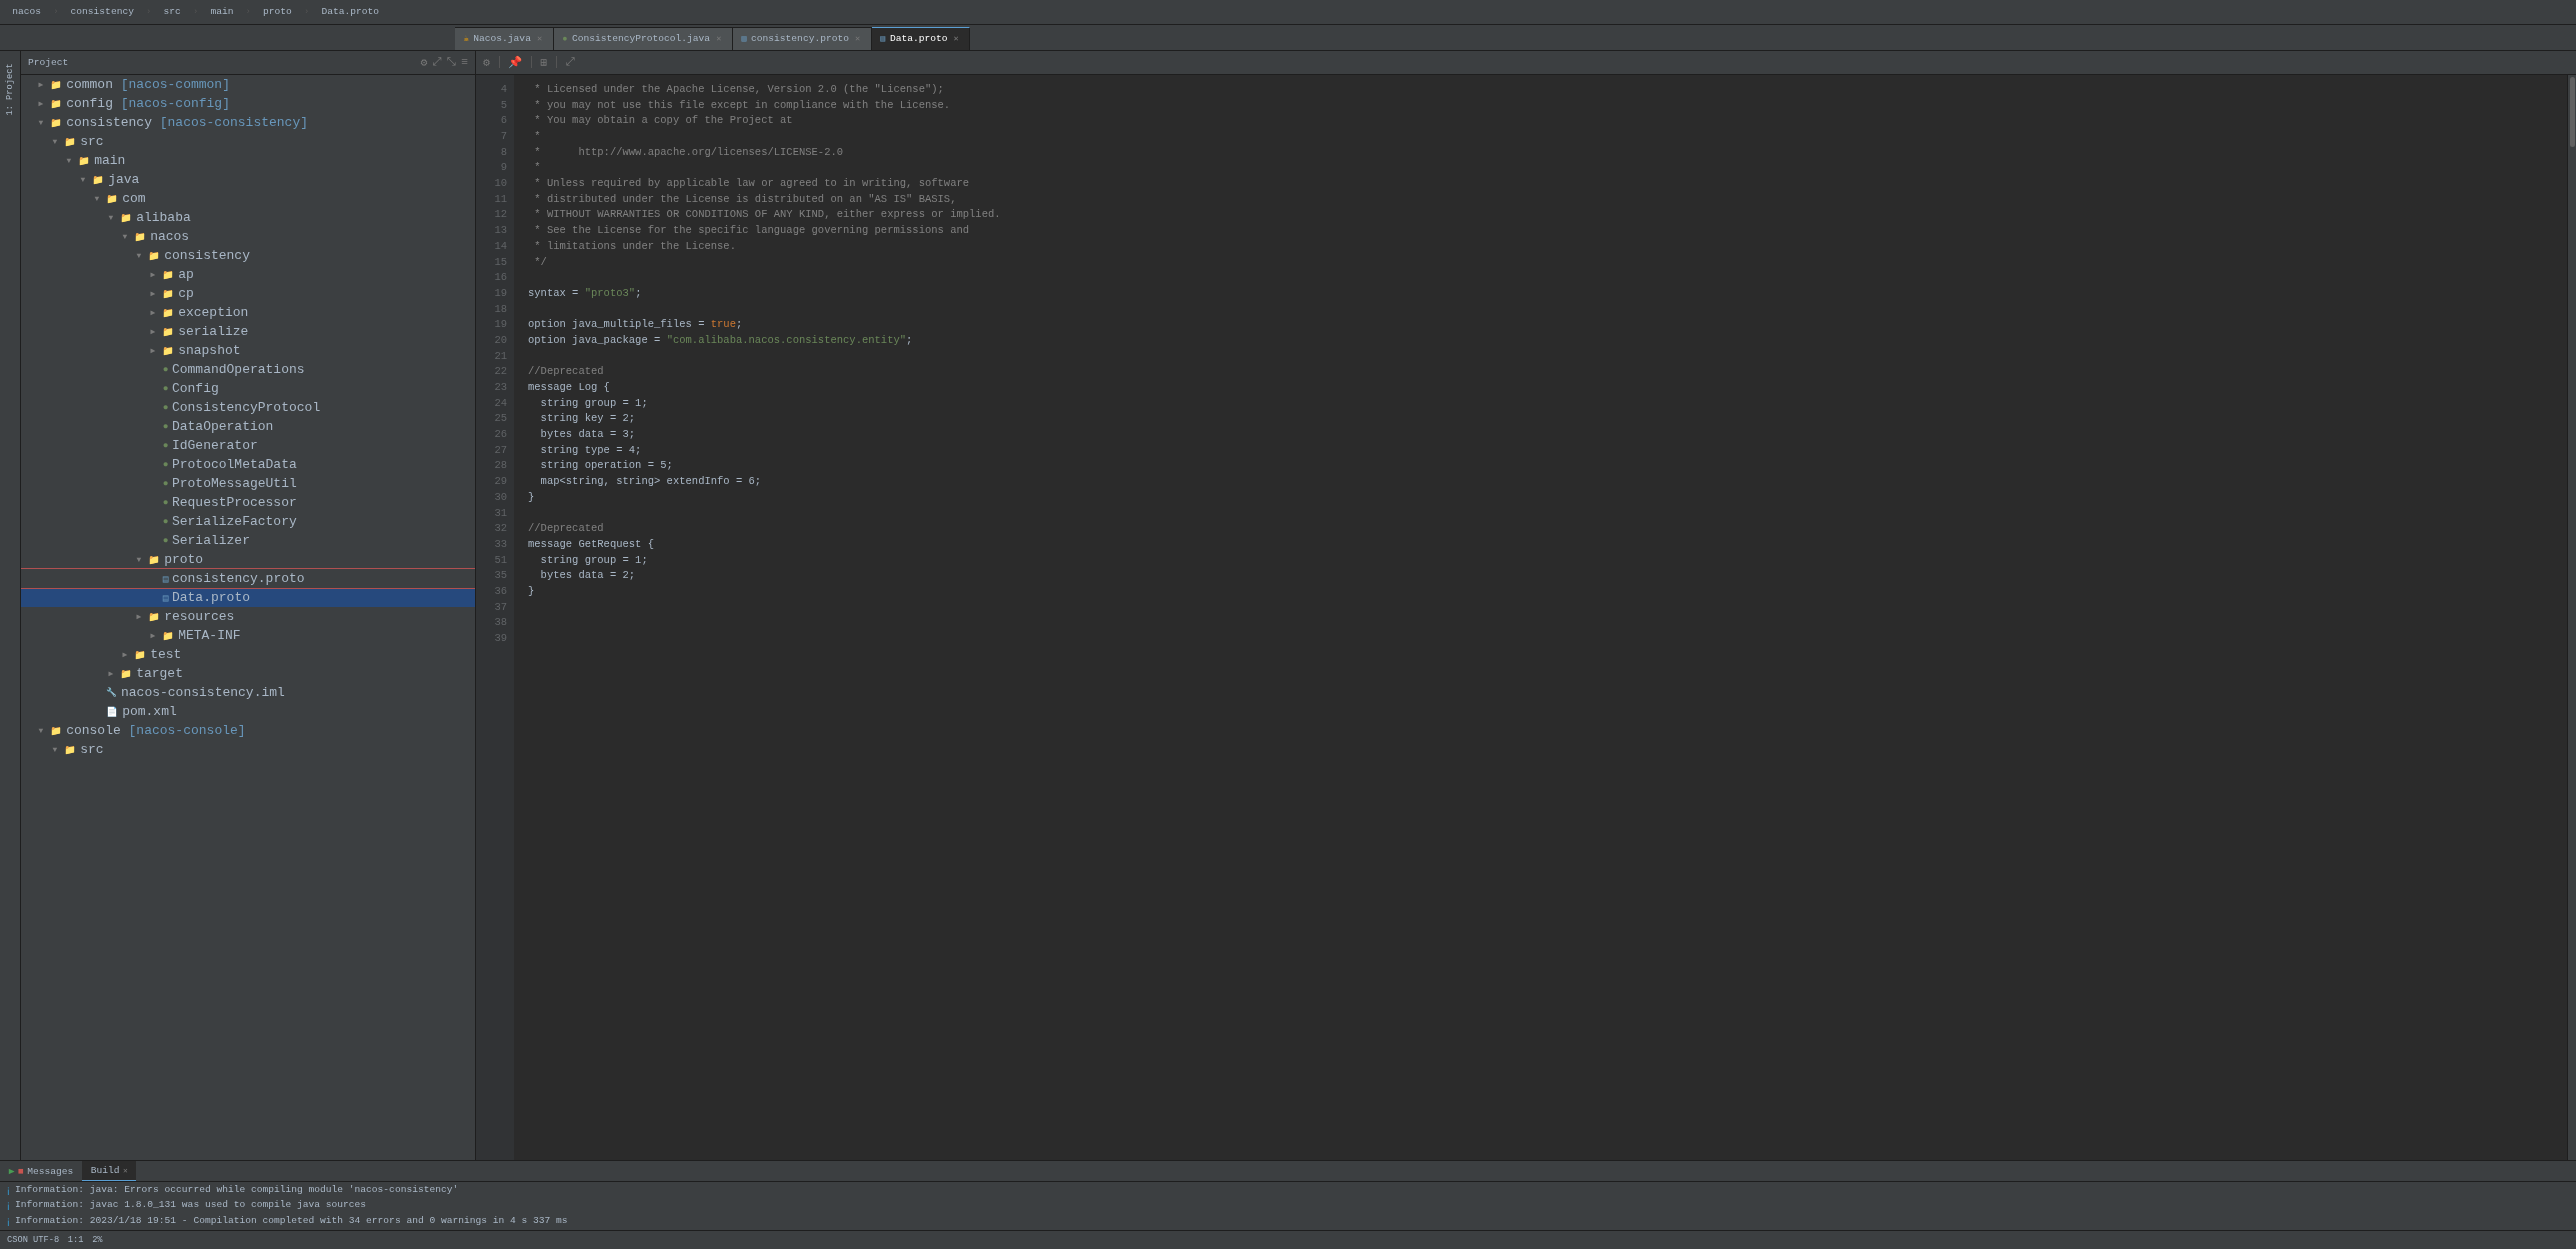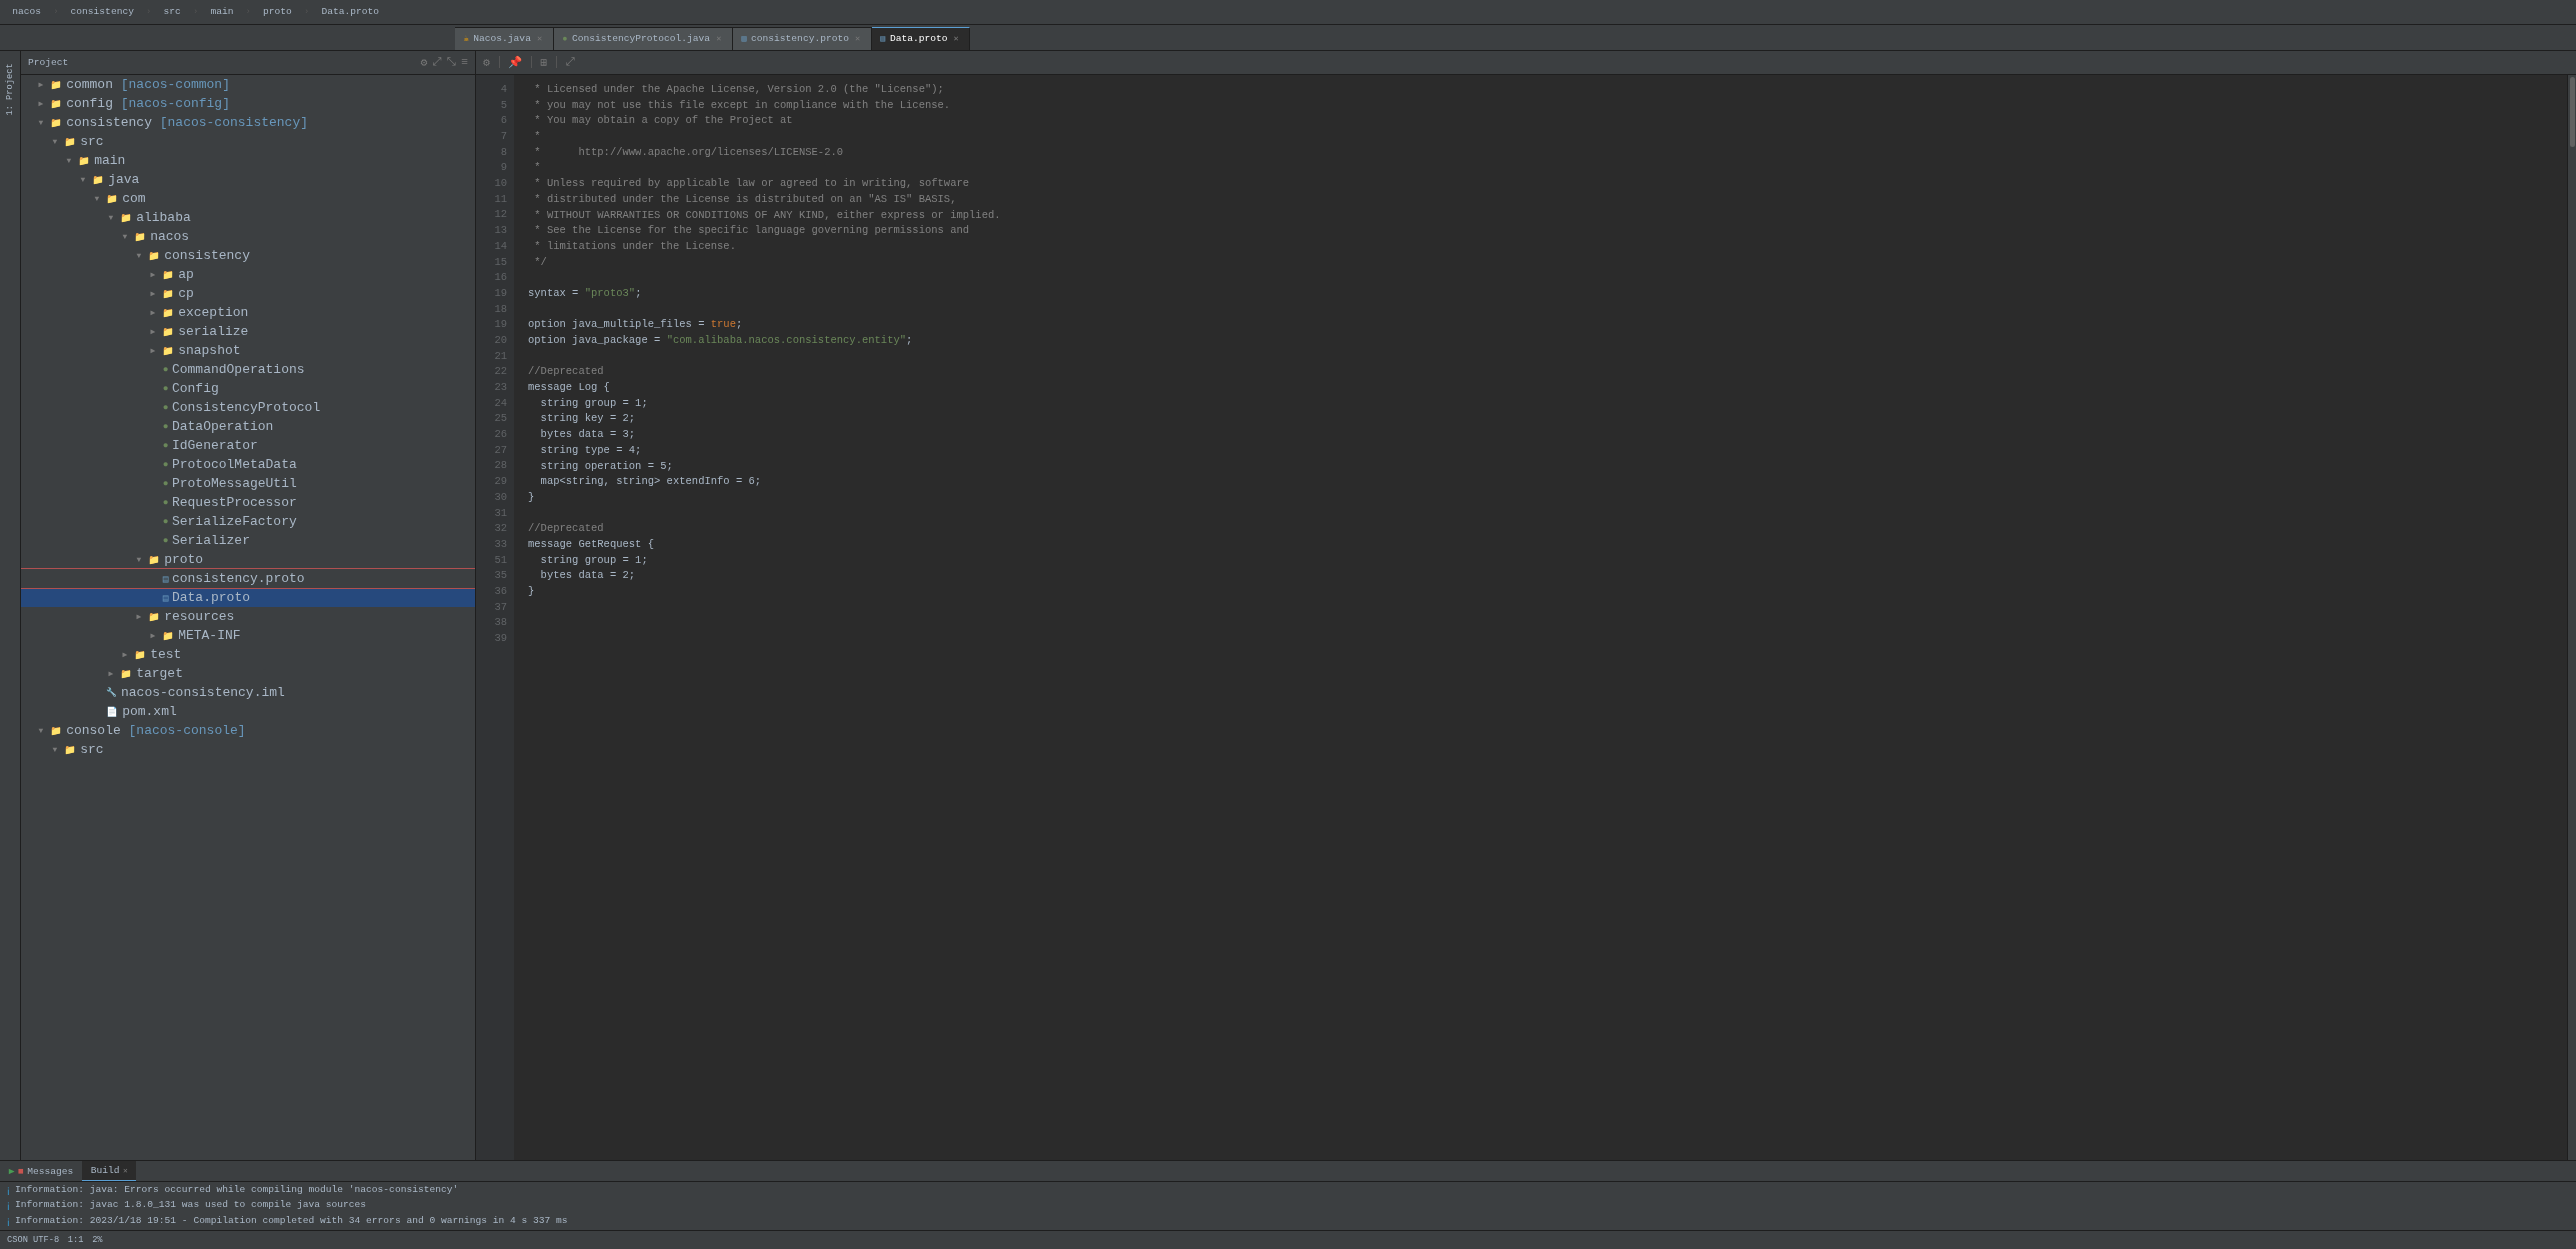--- a/index.html
+++ b/index.html
@@ -192,21 +192,21 @@
       flex: 1;
       padding: 7px 14px;
       overflow: auto;
       line-height: 1.5;
       font-size: 10.5px;
     }
     .code-area::-webkit-scrollbar { width: 7px; height: 7px; }
     .code-area::-webkit-scrollbar-track { background: #3c3f41; }
     .code-area::-webkit-scrollbar-thumb { background: #555; }
 
-    .code-line { height: 15.7px; display: flex; align-items: flex-start; white-space: pre; }
+    .code-line { height: 15.7px; display: flex; align-items: center; white-space: pre; }
     .code-line .comment { color: #808080; }
     .code-line .keyword { color: #cc7832; }
     .code-line .string { color: #6a8759; }
     .code-line .plain { color: #a9b7c6; }
 
     
     .editor-scrollbar {
       width: 8.7px;
       background: #3c3f41;
       border-left: 0.9px solid #1e1e1e;

